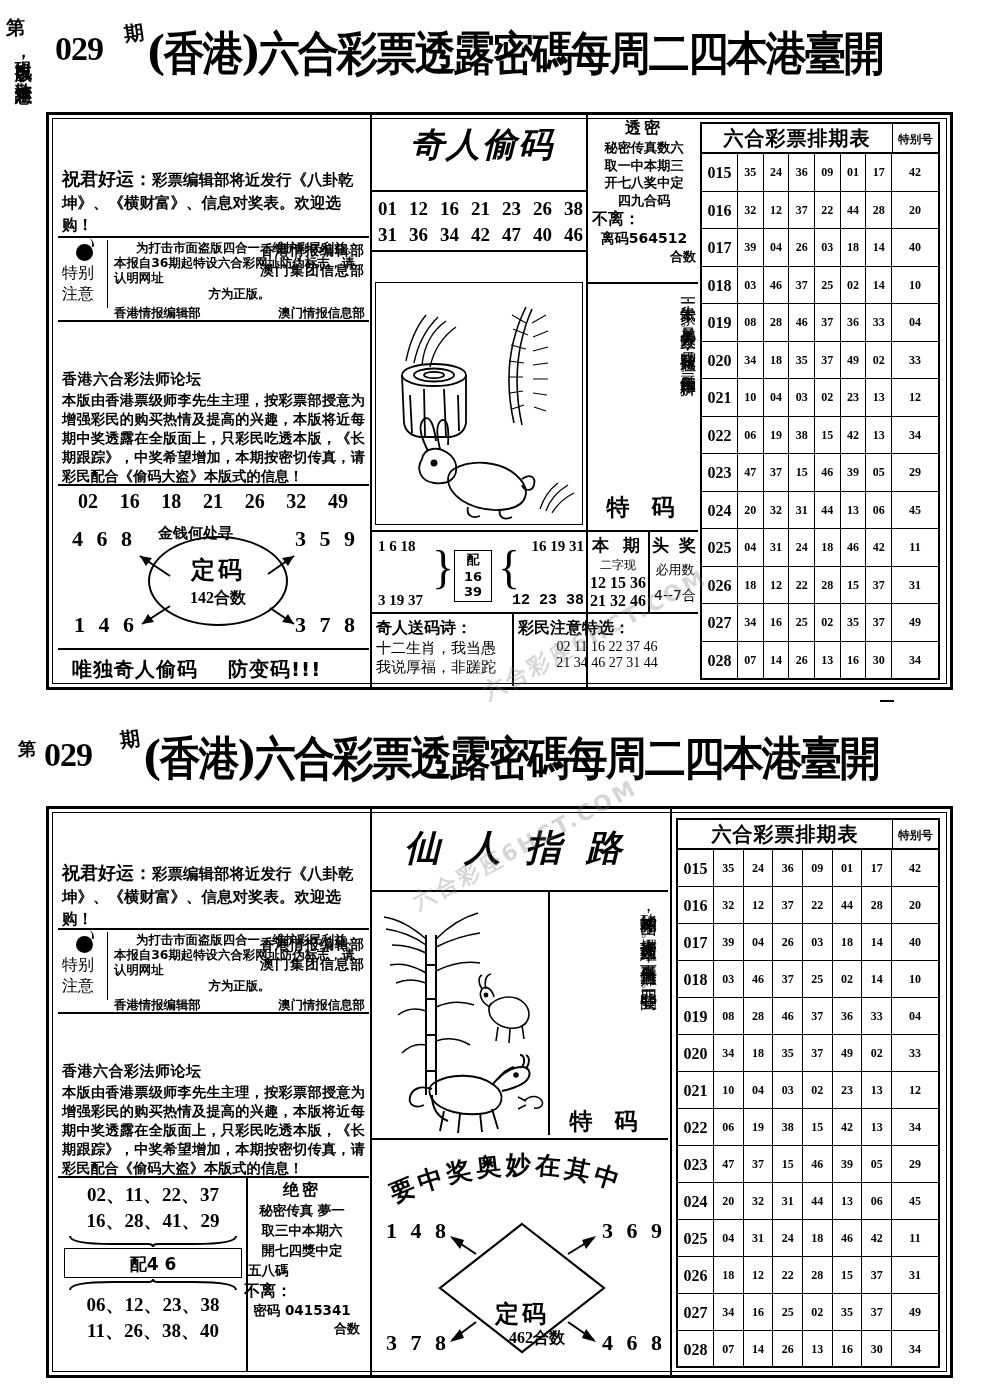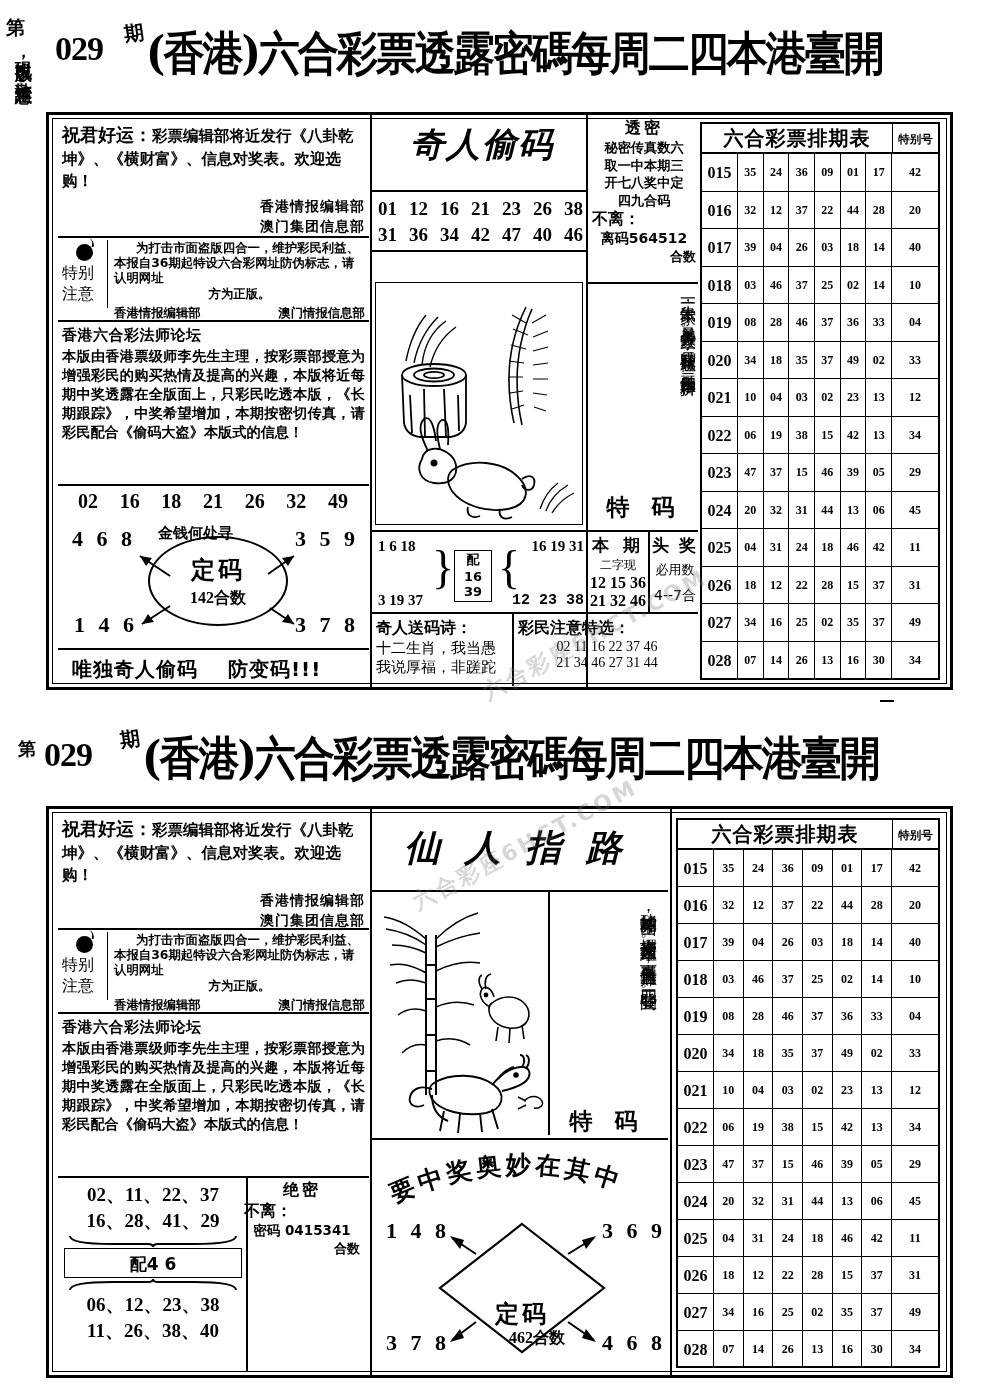--- a/index.html
+++ b/index.html
@@ -59,21 +59,21 @@
     position:absolute;
     border: 3px solid #000;
     background:#fff;
   }
   .frame-inner {
     position:absolute; inset:3px;
     border:1px solid #000;
   }
 
   
-  .lc { position:absolute; }
+  .lc { position:absolute;margin-top:44px; }
   .greet {
     font-size:15.5px; line-height:1.42; font-weight:bold;
   }
   .greet .big { font-size:18px; }
   .sign {
     text-align:right; font-weight:bold; font-size:14px; line-height:1.45;
     letter-spacing:1px;
   }
 
   .notice-box { position:absolute; }
@@ -647,20 +647,26 @@
     <path d="M6 12 Q6 4 48 4 L84 4 Q89 4 89 1 Q89 4 94 4 L130 4 Q172 4 172 12" stroke="#000" stroke-width="2" fill="none"></path>
   </svg>
   <div class="serifnum" style="font-size:19px; font-weight:bold; text-align:center;">06、12、23、38</div>
   <div class="serifnum" style="font-size:19px; font-weight:bold; text-align:center;">11、26、38、40</div>
 </div>
 
 <div style="position:absolute; left:246px; top:1176px; width:1.5px; height:196px; background:#000;"></div>
 
 <div style="position:absolute; left:244px; top:1180px; width:116px;">
   <div style="text-align:center; font-size:16px; font-weight:bold; letter-spacing:3px;">绝密</div>
+  <div style="font-size:13.5px; font-weight:bold; line-height:1.48; text-align:center;">
+    <div>秘密传真 夢一</div>
+    <div>取三中本期六</div>
+    <div>開七四獎中定</div>
+    <div style="text-align:left; padding-left:4px;">五八碼</div>
+  </div>
   <div style="font-size:16px; font-weight:bold;">不离：</div>
   <div style="font-size:13.5px; font-weight:bold; text-align:center;">密码 0415341</div>
   <div style="font-size:13px; font-weight:bold; text-align:right;">合数</div>
 </div>
 
 <div style="position:absolute; left:370px; top:809px; width:2px; height:566px; background:#000;"></div>
 
 <div class="brush-title" style="position:absolute; left:376px; top:824px; width:280px; font-size:36px; letter-spacing:6px;">仙 人 指 路</div>
 
 <div style="position:absolute; left:372px; top:890px; width:296px; border-top:2px solid #000;"></div>

